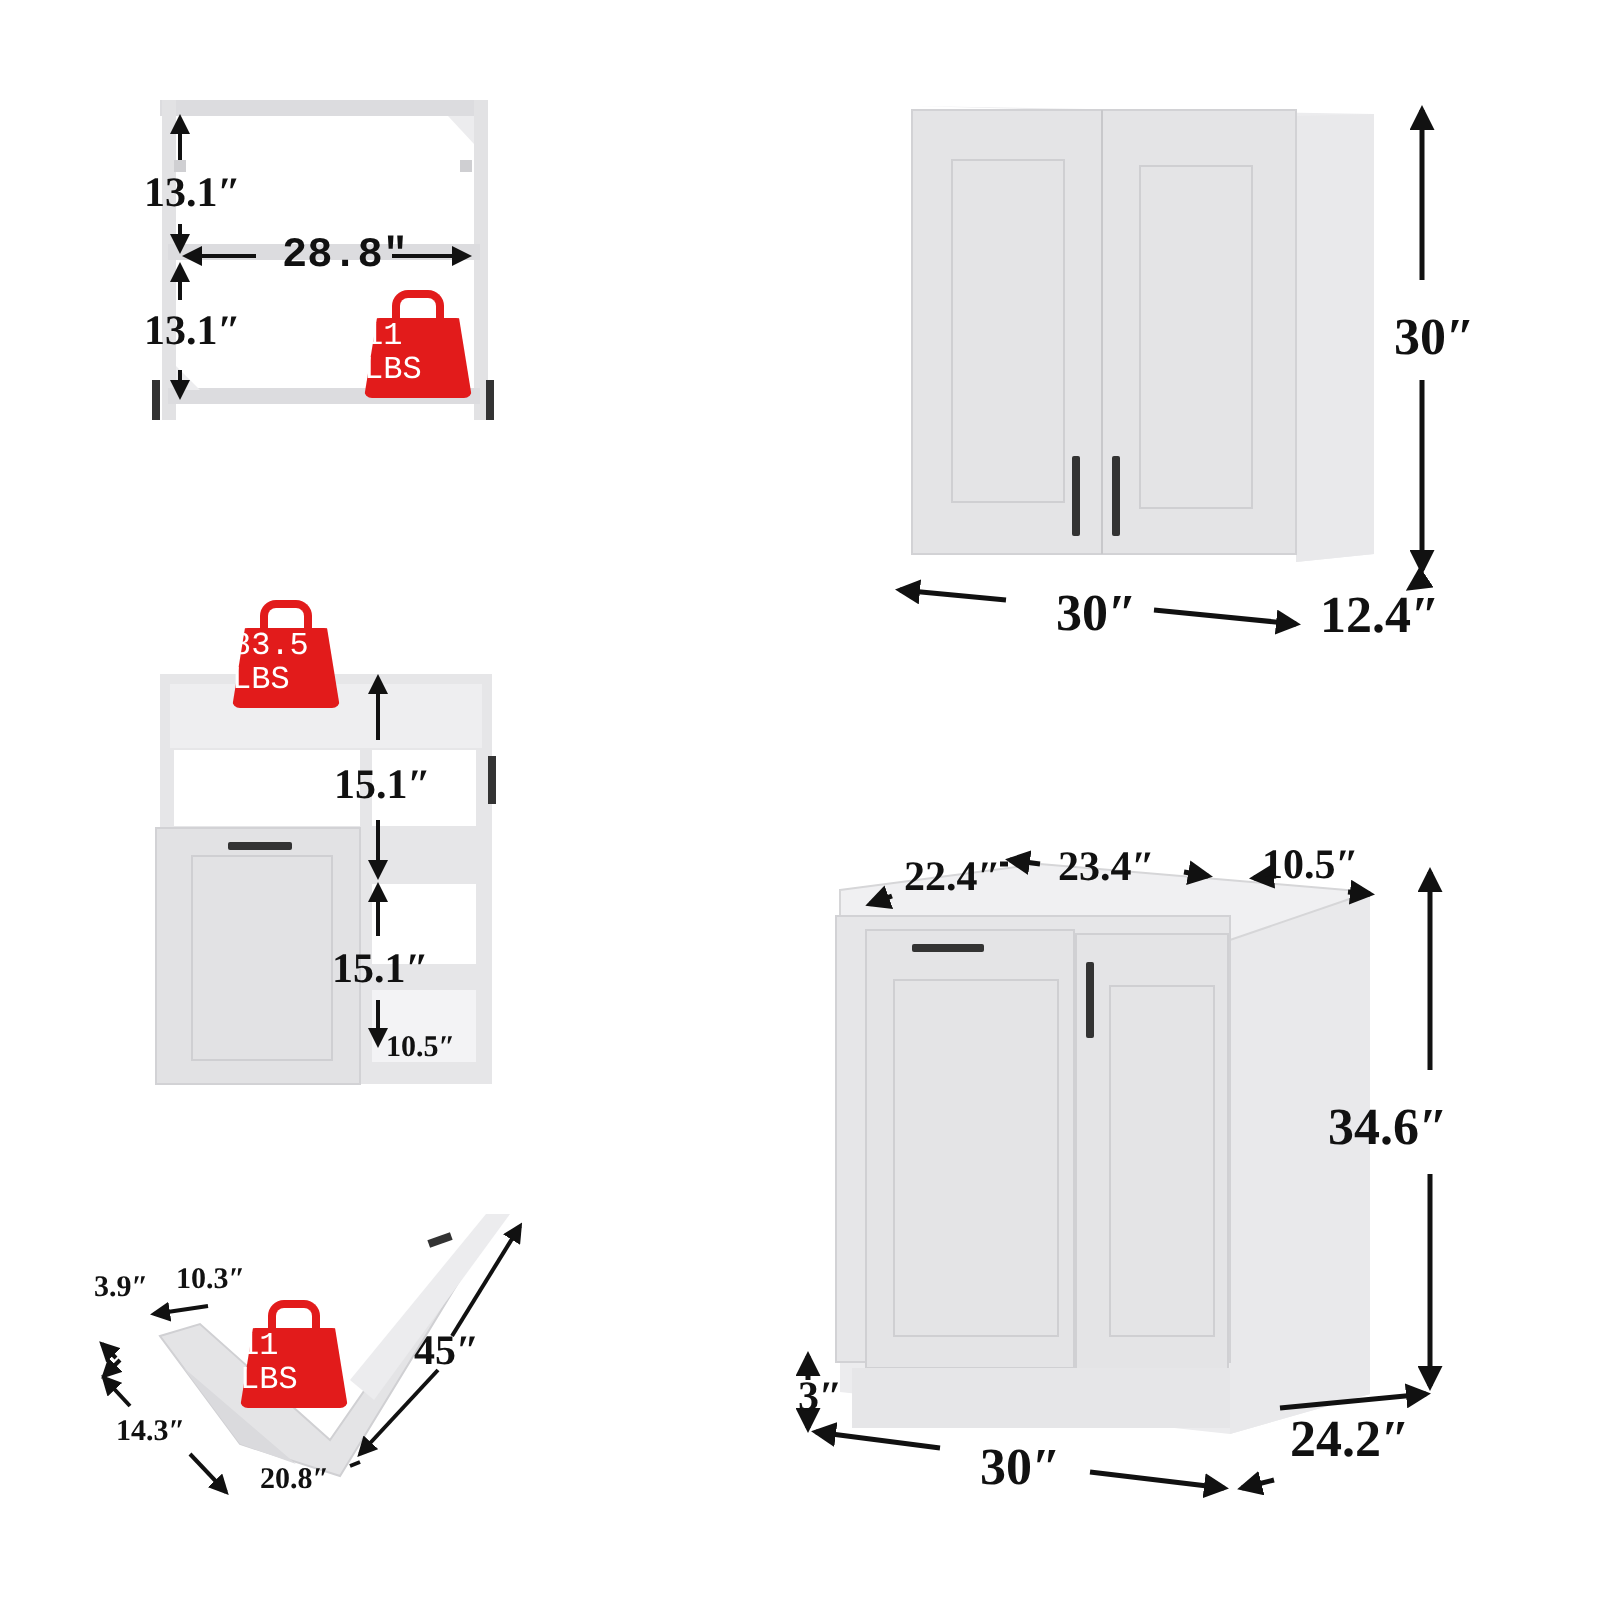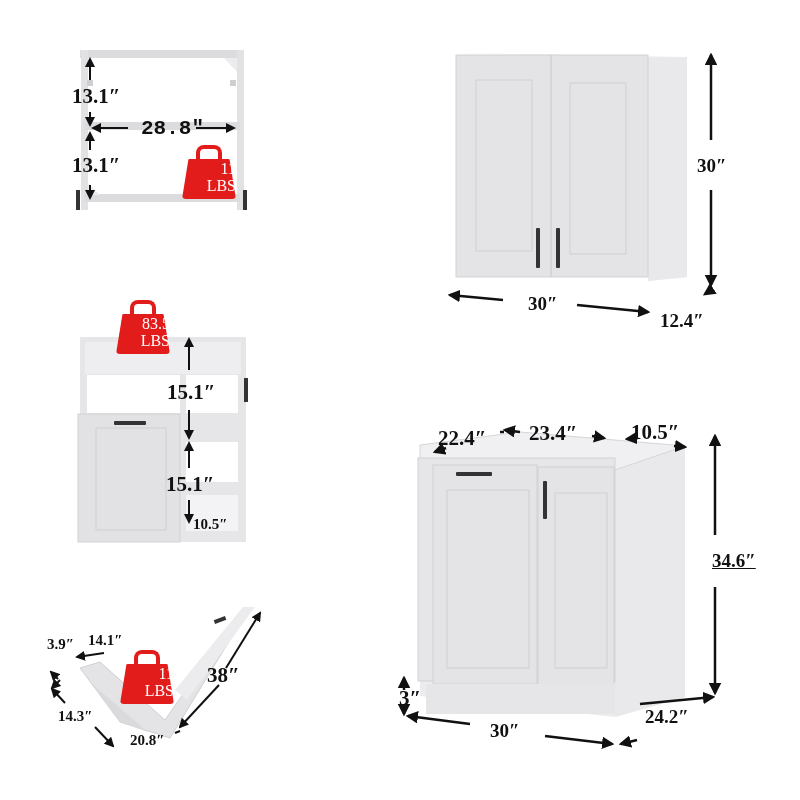--- a/index.html
+++ b/index.html
@@ -1,25 +1,25 @@
 <!DOCTYPE html>
 <html><head>
 <meta charset="utf-8">
 <style>
   html, body { margin:0; padding:0; background:#ffffff; }
   body { width:800px; height:800px; position:relative; overflow:hidden; font-family:"Liberation Serif","DejaVu Serif",serif; }
   .dim { position:absolute; font-family:"Liberation Serif","DejaVu Serif",serif; font-weight:bold; color:#111; white-space:nowrap; line-height:1; }
-  .dim.lg { font-size:19px; }
+  .dim.lg { font-size:26px; }
   .dim.md { font-size:21px; }
   .dim.sm { font-size:15px; }
   svg { position:absolute; left:0; top:0; overflow:visible; }
   .weight { position:absolute; width:54px; height:54px; }
   .weight .body { position:absolute; left:0; top:14px; width:54px; height:40px; background:#e21b1b; border-radius:8px 8px 4px 4px; clip-path:polygon(12% 0,88% 0,100% 100%,0 100%); }
   .weight .handle { position:absolute; left:14px; top:0; width:26px; height:18px; border:4px solid #e21b1b; border-bottom:none; border-radius:8px 8px 0 0; box-sizing:border-box; }
-  .weight .txt { position:absolute; left:0; top:15px; width:54px; text-align:right; color:#fff; font-family:Liberation Serif, serif; font-size:16px; line-height:17px; }
+  .weight .txt { position:absolute; left:0; top:15px; width:54px; text-align:left; color:#fff; font-family:Liberation Mono, monospace; font-size:16px; line-height:17px; }
 </style>
 </head>
 <body>
 
 <svg width="800" height="800">
   <defs>
     <marker id="ah" viewBox="0 0 10 10" refX="8" refY="5" markerWidth="5" markerHeight="5" orient="auto-start-reverse">
       <path d="M0,0 L10,5 L0,10 z" fill="#111"></path>
     </marker>
   </defs>
@@ -142,34 +142,34 @@
 
 <div class="weight" style="left:116px;top:300px;">
   <div class="handle"></div>
   <div class="body"></div>
   <div class="txt"><span>83.5</span><br><span>LBS</span></div>
 </div>
 <div class="dim md" style="left:167px;top:382px;">15.1″</div>
 <div class="dim md" style="left:166px;top:474px;">15.1″</div>
 <div class="dim sm" style="left:193px;top:517px;">10.5″</div>
 
-<div class="dim sm" style="left:88px;top:633px;">14.1″</div>
+<div class="dim sm" style="left:88px;top:633px;">10.3″</div>
 <div class="dim sm" style="left:47px;top:637px;text-align:center;">3.9″</div>
 <div class="dim sm" style="left:58px;top:709px;text-align:center;">14.3″</div>
 <div class="dim sm" style="left:130px;top:733px;">20.8″</div>
-<div class="dim md" style="left:207px;top:665px;">38″</div>
+<div class="dim md" style="left:207px;top:665px;">45″</div>
 <div class="weight" style="left:120px;top:650px;">
   <div class="handle"></div>
   <div class="body"></div>
   <div class="txt"><span>11</span><br><span>LBS</span></div>
 </div>
 
 <div class="dim lg" style="left:697px;top:156px;">30″</div>
 <div class="dim lg" style="left:528px;top:294px;">30″</div>
-<div class="dim lg" style="left:660px;top:311px;">12.4″</div>
+<div class="dim lg" style="left:660px;top:295px;">12.4″</div>
 
-<div class="dim md" style="left:438px;top:428px;text-align:right;">22.4″</div>
+<div class="dim md" style="left:452px;top:428px;text-align:right;">22.4″</div>
 <div class="dim md" style="left:529px;top:423px;">23.4″</div>
 <div class="dim md" style="left:631px;top:422px;">10.5″</div>
-<div class="dim lg" style="left:712px;top:551px;text-decoration:underline;">34.6″</div>
+<div class="dim lg" style="left:664px;top:551px;">34.6″</div>
 <div class="dim md" style="left:399px;top:688px;">3″</div>
 <div class="dim lg" style="left:490px;top:721px;">30″</div>
 <div class="dim lg" style="left:645px;top:707px;text-align:right;">24.2″</div>
 
 </body></html>

